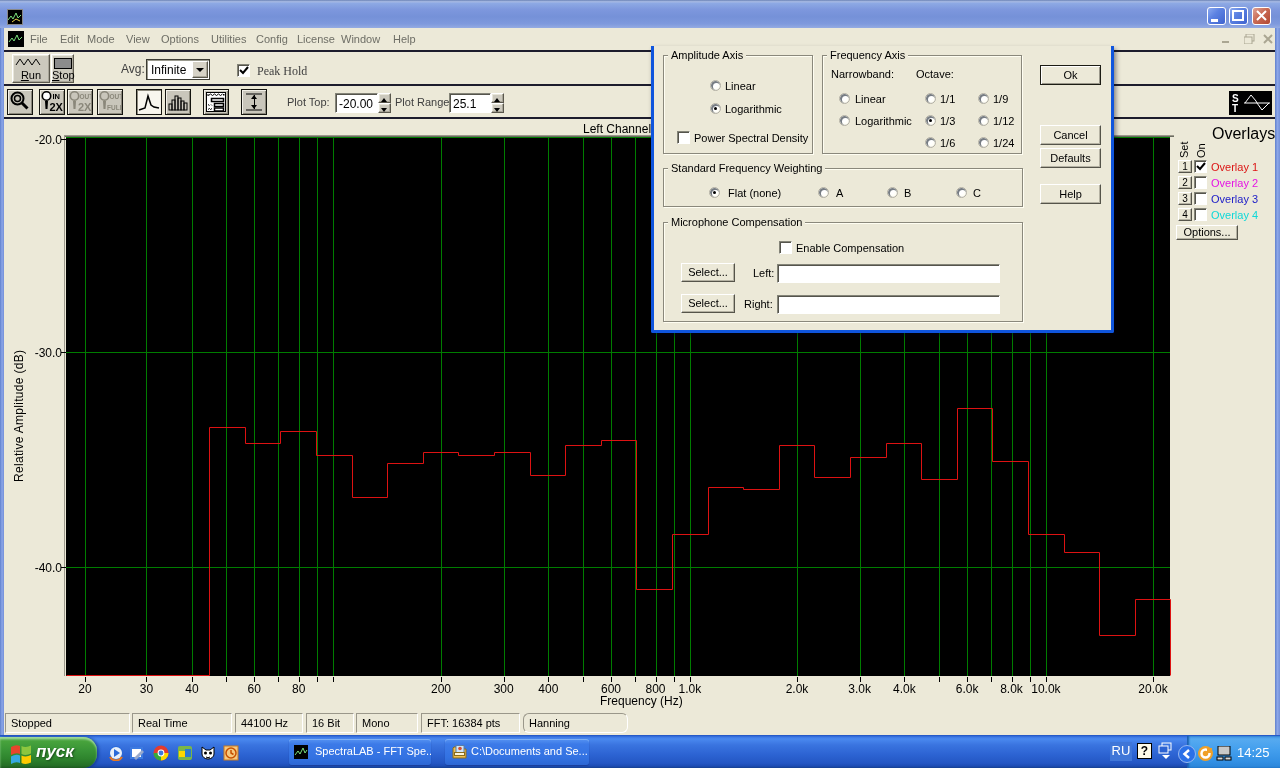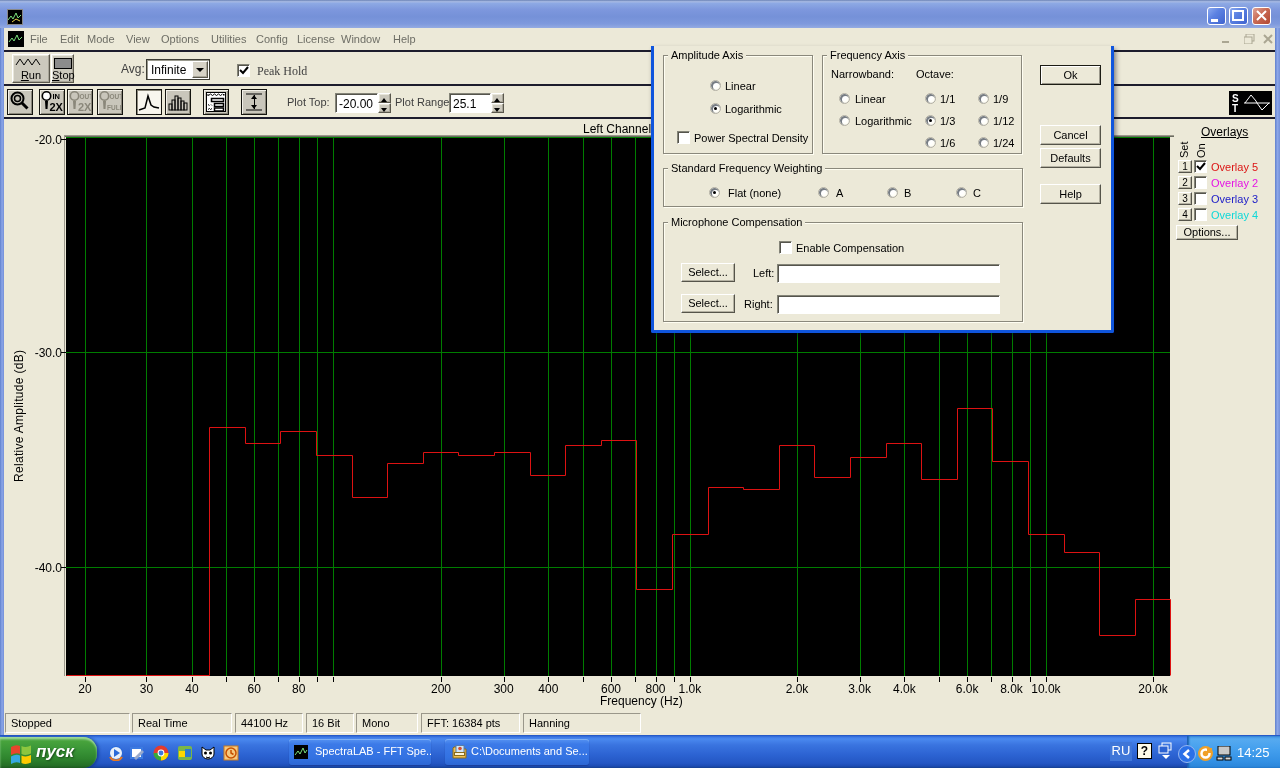--- a/index.html
+++ b/index.html
@@ -295,49 +295,49 @@
     <div class="xlab" style="left:685.9px;">1.0k</div>
     <div class="xlab" style="left:793px;">2.0k</div>
     <div class="xlab" style="left:855.7px;">3.0k</div>
     <div class="xlab" style="left:900.3px;">4.0k</div>
     <div class="xlab" style="left:963.1px;">6.0k</div>
     <div class="xlab" style="left:1007.5px;">8.0k</div>
     <div class="xlab" style="left:1041.9px;">10.0k</div>
     <div class="xlab" style="left:1149px;">20.0k</div>
   <div class="abs" style="left:596px;top:575px;font-size:12px;">Frequency (Hz)</div>
   <div id="ovl" class="abs" style="left:1168px;top:0;width:103px;height:593px;">
-    <div class="abs" style="left:29px;top:6px;text-decoration:underline;font-size:12px;">Overlays</div>
+    <div class="abs" style="left:40px;top:6px;font-size:16px;">Overlays</div>
     <div class="abs" style="left:6px;top:39px;transform:rotate(-90deg);transform-origin:0 0;font-size:11px;">Set</div>
     <div class="abs" style="left:23px;top:39px;transform:rotate(-90deg);transform-origin:0 0;font-size:11px;">On</div>
     <div class="numbtn" style="left:6px;top:41px;">1</div>
       <div class="cb" style="left:22px;top:41px;"></div>
     <svg class="abs" style="left:24px;top:42px" width="11" height="11">
         <path d="M1 5 L4 8 L9 2" stroke="#000" stroke-width="2" fill="none"></path>
       </svg>
-    <div class="row" style="left:39px;top:42px;color:#dc1414;">Overlay 5</div>
+    <div class="row" style="left:39px;top:42px;color:#dc1414;">Overlay 1</div>
     <div class="numbtn" style="left:6px;top:57px;">2</div>
       <div class="cb" style="left:22px;top:57px;"></div>
     <div class="row" style="left:39px;top:58px;color:#e414e4;">Overlay 2</div>
     <div class="numbtn" style="left:6px;top:73px;">3</div>
       <div class="cb" style="left:22px;top:73px;"></div>
     <div class="row" style="left:39px;top:74px;color:#2020c8;">Overlay 3</div>
     <div class="numbtn" style="left:6px;top:89px;">4</div>
       <div class="cb" style="left:22px;top:89px;"></div>
     <div class="row" style="left:39px;top:90px;color:#10d8d8;">Overlay 4</div>
     <div class="b3" style="left:4px;top:106px;width:62px;height:15px;line-height:13px;">Options...</div>
   </div>
 </div>
 <div id="status" class="abs">
   <div class="st" style="left:1px;width:125px;">Stopped</div>
   <div class="st" style="left:128px;width:100px;">Real Time</div>
   <div class="st" style="left:231px;width:68px;">44100 Hz</div>
   <div class="st" style="left:302px;width:48px;">16 Bit</div>
   <div class="st" style="left:352px;width:62px;">Mono</div>
   <div class="st" style="left:417px;width:99px;">FFT: 16384 pts</div>
-  <div class="st" style="left:519px;width:118px;">Hanning</div>
+  <div class="st" style="left:519px;width:105px;border-radius:6px;">Hanning</div>
 </div>
 <div id="task" class="abs"></div>
 <div id="start" class="abs">
     <svg style="position:absolute;left:9px;top:5px" width="24" height="22">
       <g>
         <path d="M2 5 Q7 2 11 4 L11 12 Q7 10 2 13 Z" fill="#e8452c"></path>
         <path d="M12.5 4 Q17 6 22 3.5 L22 11.5 Q17 14 12.5 12 Z" fill="#8cc63f"></path>
         <path d="M2 14.5 Q7 11.5 11 13.5 L11 21 Q7 19 2 22 Z" fill="#36a9e1"></path>
         <path d="M12.5 13.5 Q17 15.5 22 13 L22 20.5 Q17 23 12.5 21 Z" fill="#fecb00"></path>
       </g>

